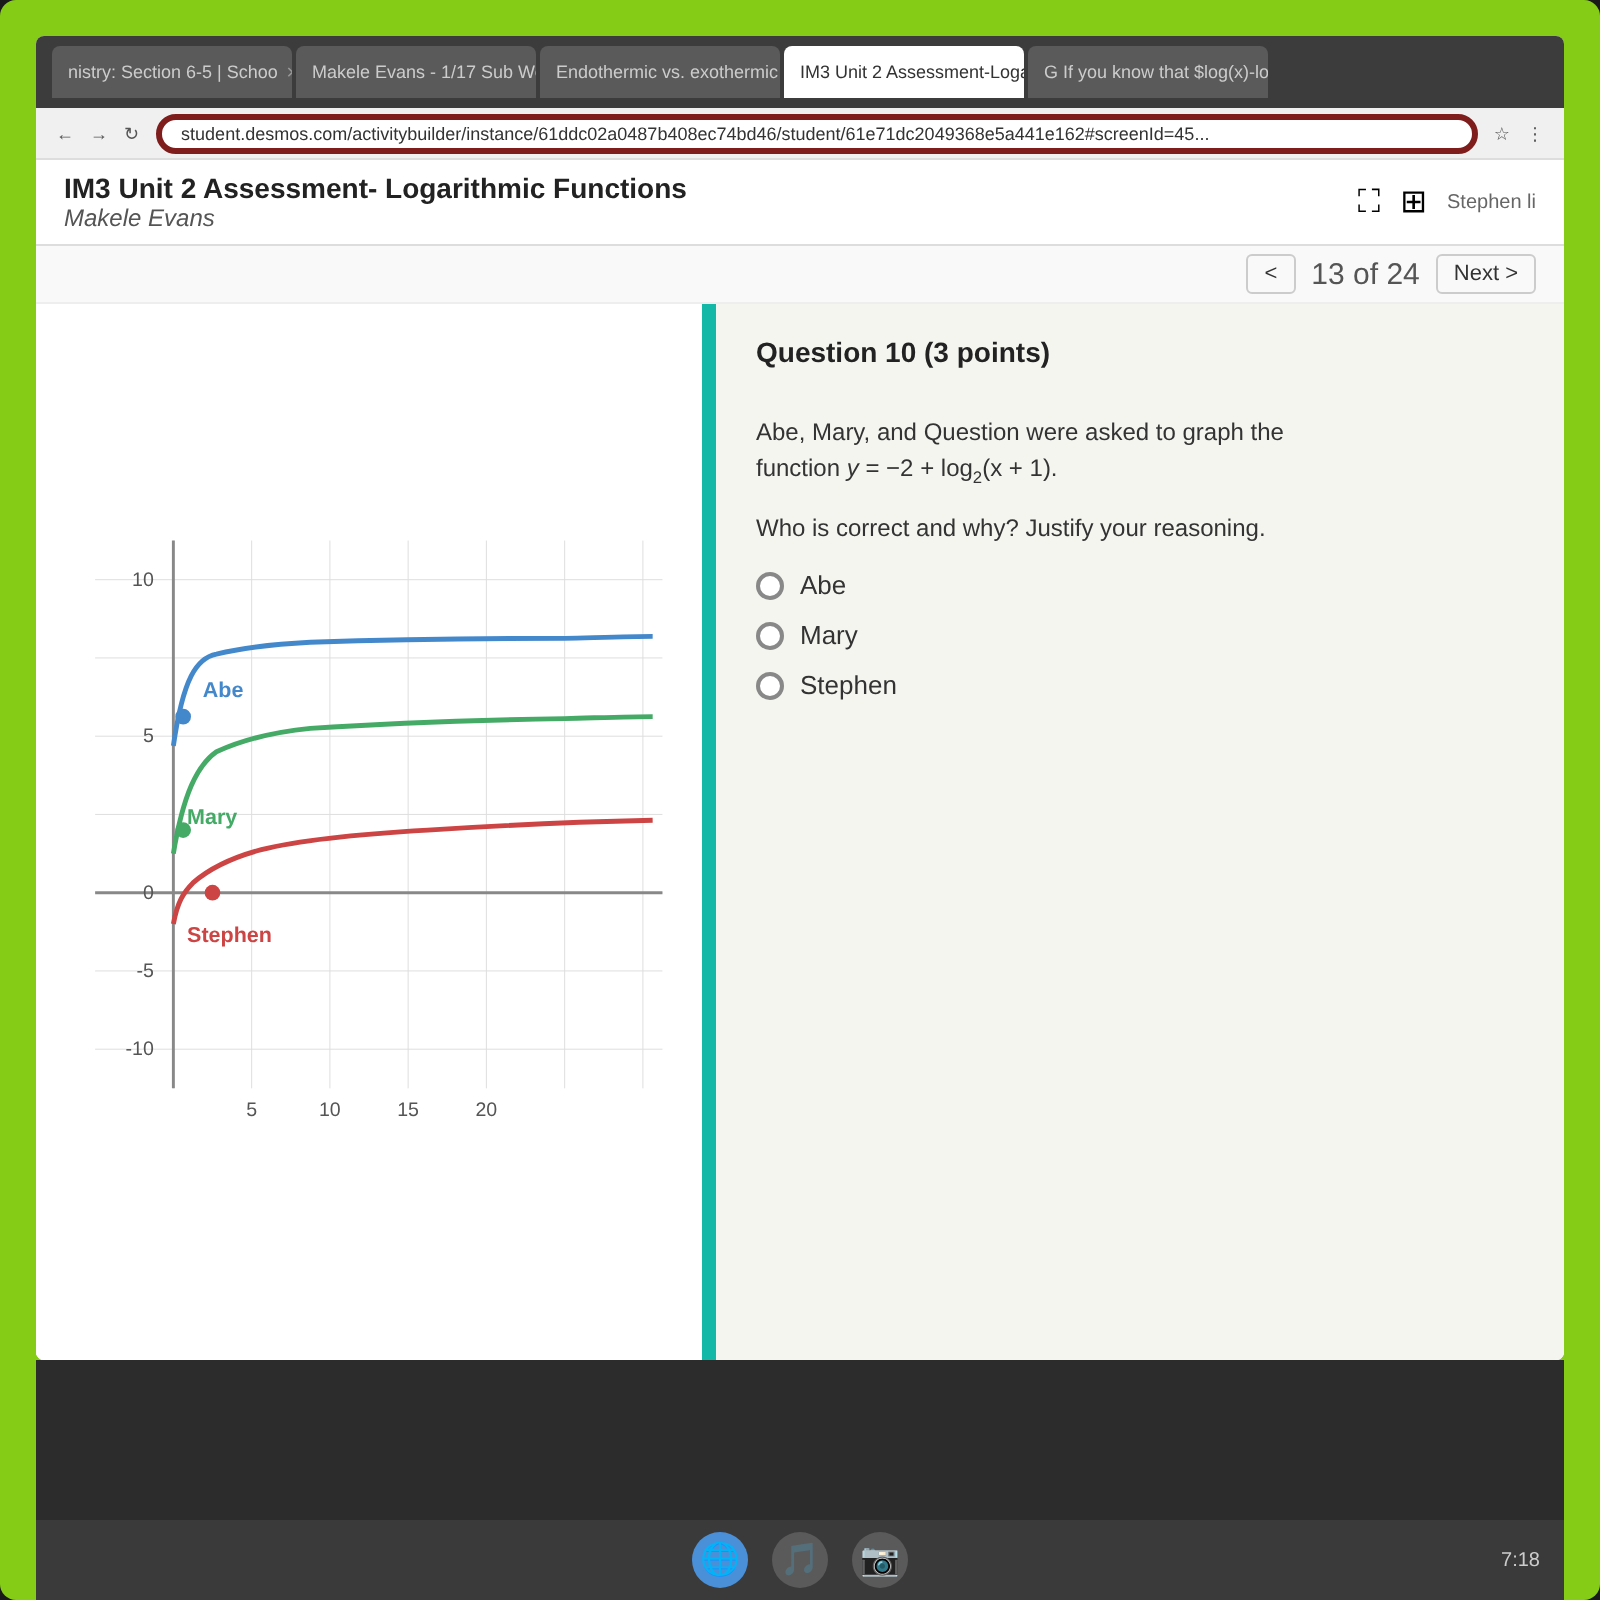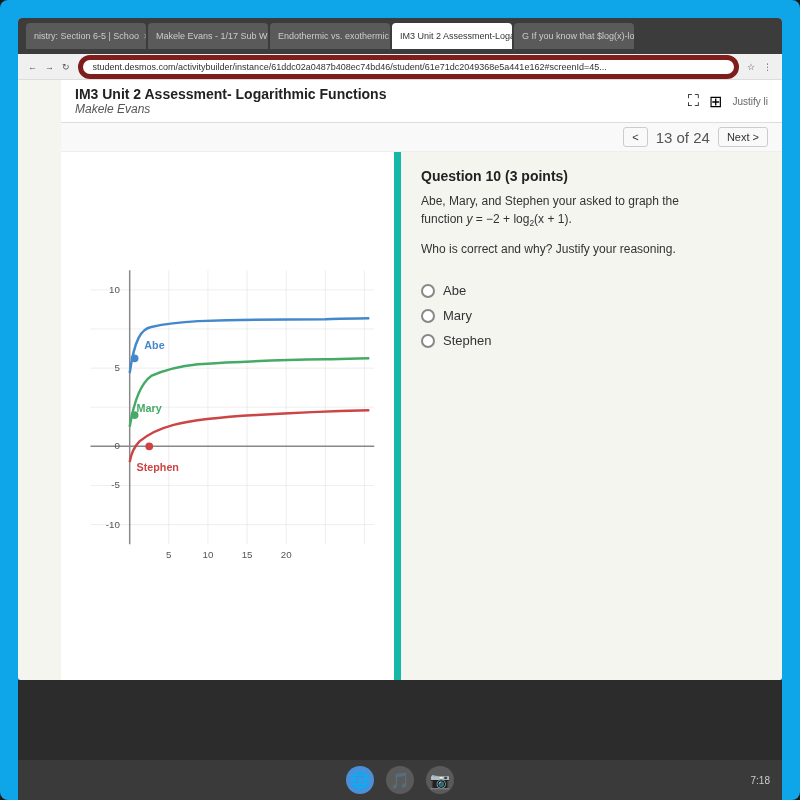--- a/index.html
+++ b/index.html
@@ -8,21 +8,21 @@
       height: 800px;
       background: #1a1a1a;
       font-family: Arial, sans-serif;
       overflow: hidden;
     }
 
     
     .laptop-bezel {
       position: absolute;
       top: 0; left: 0; right: 0; bottom: 0;
-      background: #0ea5e9;
+      background: #84cc16;
       border-radius: 8px;
     }
 
     
     .screen {
       position: absolute;
       top: 18px;
       left: 18px;
       right: 18px;
       bottom: 120px;
@@ -81,36 +81,35 @@
       padding: 0 10px;
       gap: 8px;
       font-size: 9px;
       color: #555;
       border-bottom: 1px solid #ddd;
     }
 
     .url-box {
       flex: 1;
       background: #fff;
-      border: 5px solid #7f1d1d;
+      border: 3px solid #7f1d1d;
       border-radius: 12px;
       padding: 2px 10px;
       font-size: 9px;
       color: #333;
       overflow: hidden;
       text-overflow: ellipsis;
       white-space: nowrap;
     }
 
     
     .page-content {
       background: #f5f5f0;
       height: calc(100% - 62px);
       overflow: hidden;
-      padding-left: 43px;
     }
 
     
     .header-bar {
       background: #fff;
       padding: 6px 14px;
       border-bottom: 1px solid #ddd;
       display: flex;
       align-items: center;
       justify-content: space-between;
@@ -185,38 +184,38 @@
       flex: 1;
       padding: 16px 20px;
       background: #f5f5f0;
       overflow-y: auto;
     }
 
     .question-title {
       font-size: 14px;
       font-weight: bold;
       color: #222;
-      margin-bottom: 8px;
+      margin-bottom: 23px;
     }
 
     .question-text {
       font-size: 12px;
       color: #333;
       line-height: 1.5;
       margin-bottom: 12px;
     }
 
     .math-formula {
       font-style: italic;
     }
 
     .question-prompt {
       font-size: 12px;
       color: #333;
-      margin-bottom: 27px;
+      margin-bottom: 14px;
     }
 
     .radio-option {
       display: flex;
       align-items: center;
       gap: 8px;
       margin-bottom: 10px;
       cursor: pointer;
     }
 
@@ -322,21 +321,21 @@
     <div class="page-content">
 
       <div class="header-bar">
         <div>
           <div class="header-title">IM3 Unit 2 Assessment- Logarithmic Functions</div>
           <div class="header-sub">Makele Evans</div>
         </div>
         <div class="header-icons">
           <span style="font-size:16px;">⛶</span>
           <span style="font-size:16px;">⊞</span>
-          <span style="font-size:10px;color:#666;">Justify li</span>
+          <span style="font-size:10px;color:#666;">Stephen li</span>
         </div>
       </div>
 
       <div class="nav-bar">
         <button class="nav-btn">&lt;</button>
         <span class="nav-page">13 of 24</span>
         <button class="nav-btn">Next &gt;</button>
       </div>
 
       <div class="main-layout">
@@ -394,21 +393,21 @@
 
             <text x="67" y="215" font-size="11" fill="#cc4444" font-weight="bold">Stephen</text>
 
           </svg>
         </div>
 
         <div class="question-area">
           <div class="question-title">Question 10 (3 points)</div>
 
           <div class="question-text">
-            <span>Abe, Mary, and Stephen your asked to graph the</span><br>
+            <span>Abe, Mary, and Question were asked to graph the</span><br>
             <span>function <span class="math-formula">y</span> = −2 + log<sub>2</sub>(x + 1).</span>
           </div>
 
           <div class="question-prompt">Who is correct and why? Justify your reasoning.</div>
 
           <div class="radio-option">
             <div class="radio-circle"></div>
             <span class="radio-label">Abe</span>
           </div>
 

